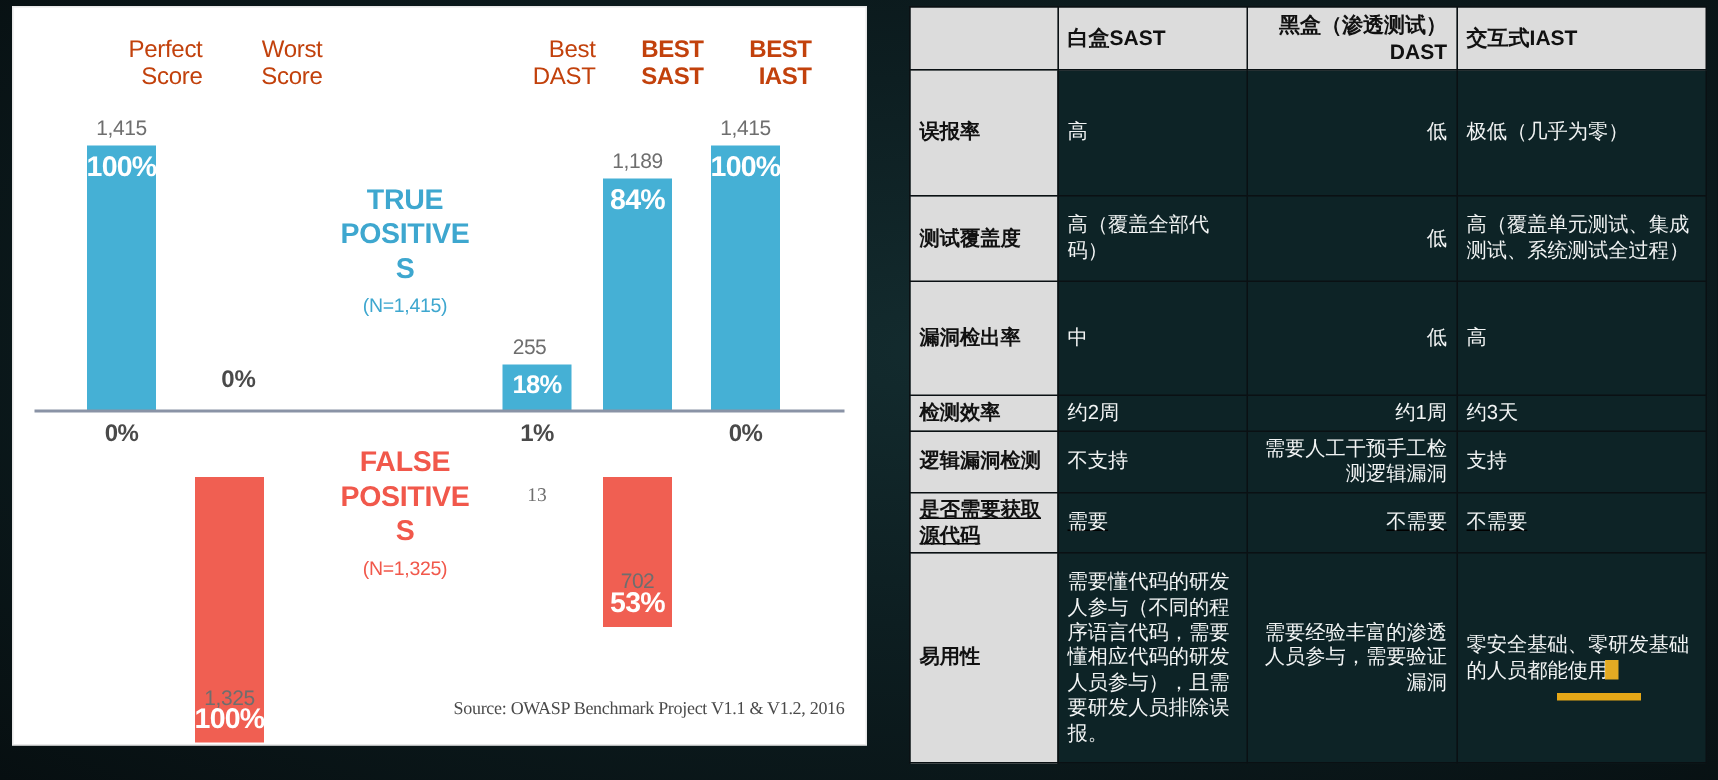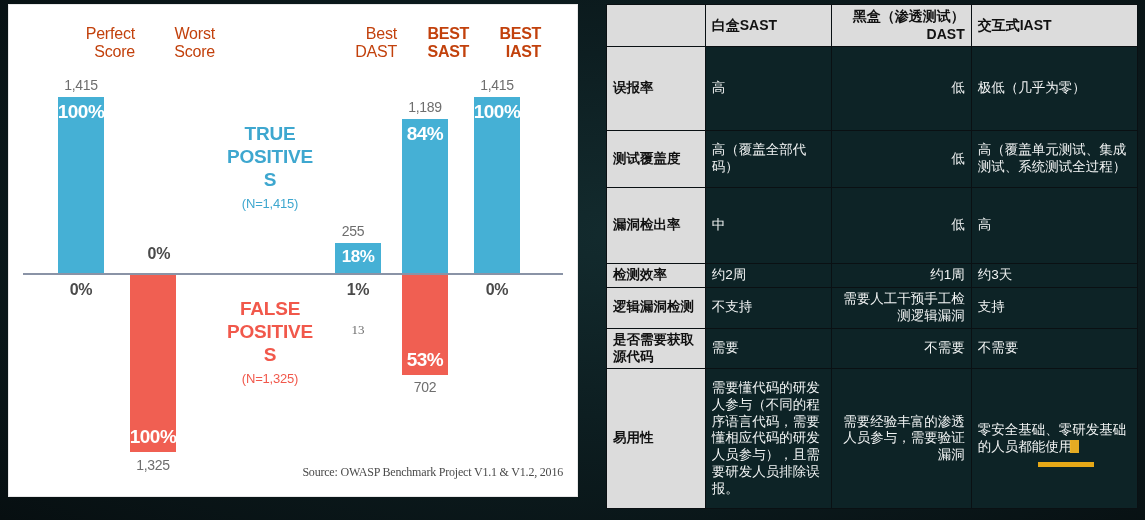--- a/index.html
+++ b/index.html
@@ -41,21 +41,21 @@
     top: 268px; height: 2px;
     background: #8a93a6;
   }
 
   .bar {
     position: absolute;
     display: flex;
     justify-content: center;
   }
   .bar.pos { align-items: flex-start; }
-  .bar.neg { align-items: flex-end; }
+  .bar.neg { align-items: flex-end; margin-top: 43px; }
   .bar-blue { background: #45b0d5; }
   .bar-red  { background: #f05f52; }
 
   .inbar-label {
     color: #ffffff;
     font-weight: 700;
     font-size: 19px;
     letter-spacing: -0.5px;
   }
   .inbar-label.sm { font-size: 17px; }
@@ -297,21 +297,21 @@
           <td class="c3">约3天</td>
         </tr>
 
         <tr style="height:36px;">
           <td class="rowhead">逻辑漏洞检测</td>
           <td class="c1">不支持</td>
           <td class="c2">需要人工干预手工检测逻辑漏洞</td>
           <td class="c3">支持</td>
         </tr>
 
-        <tr style="height:34px;">
+        <tr style="height:34px;text-decoration:underline;">
           <td class="rowhead">是否需要获取源代码</td>
           <td class="c1">需要</td>
           <td class="c2">不需要</td>
           <td class="c3">不需要</td>
         </tr>
 
         <tr style="height:140px;">
           <td class="rowhead">易用性</td>
           <td class="c1">需要懂代码的研发人参与（不同的程序语言代码，需要懂相应代码的研发人员参与），且需要研发人员排除误报。</td>
           <td class="c2">需要经验丰富的渗透人员参与，需要验证漏洞</td>

